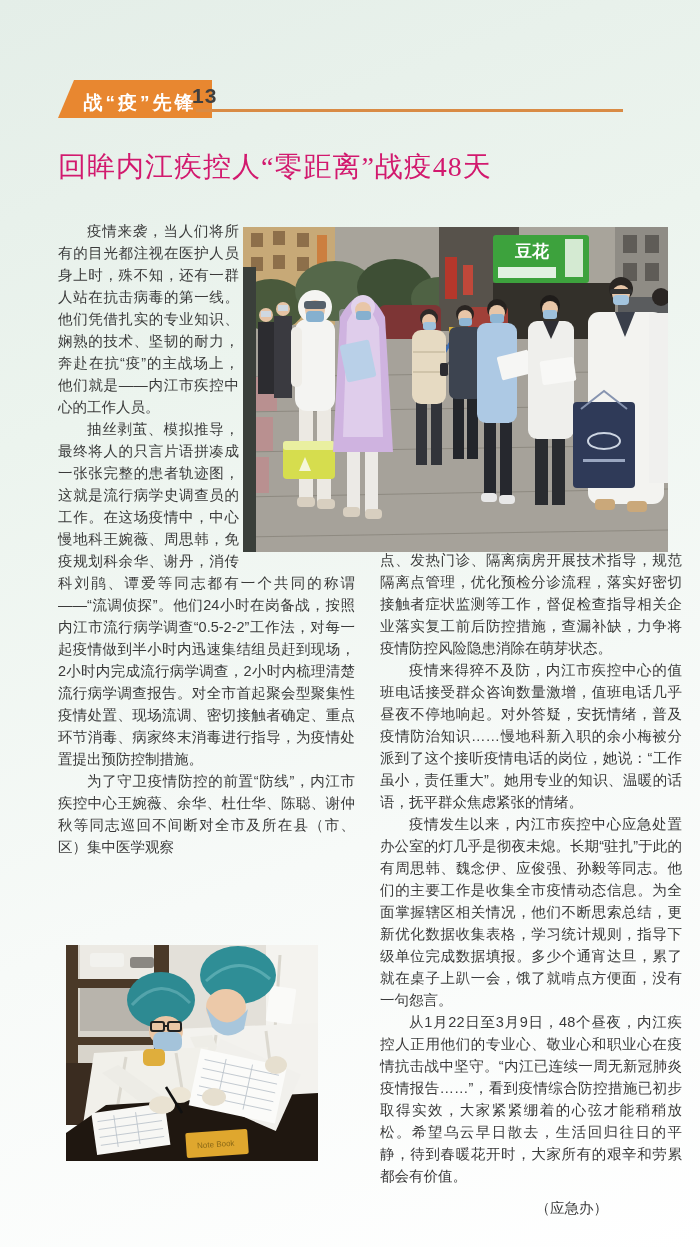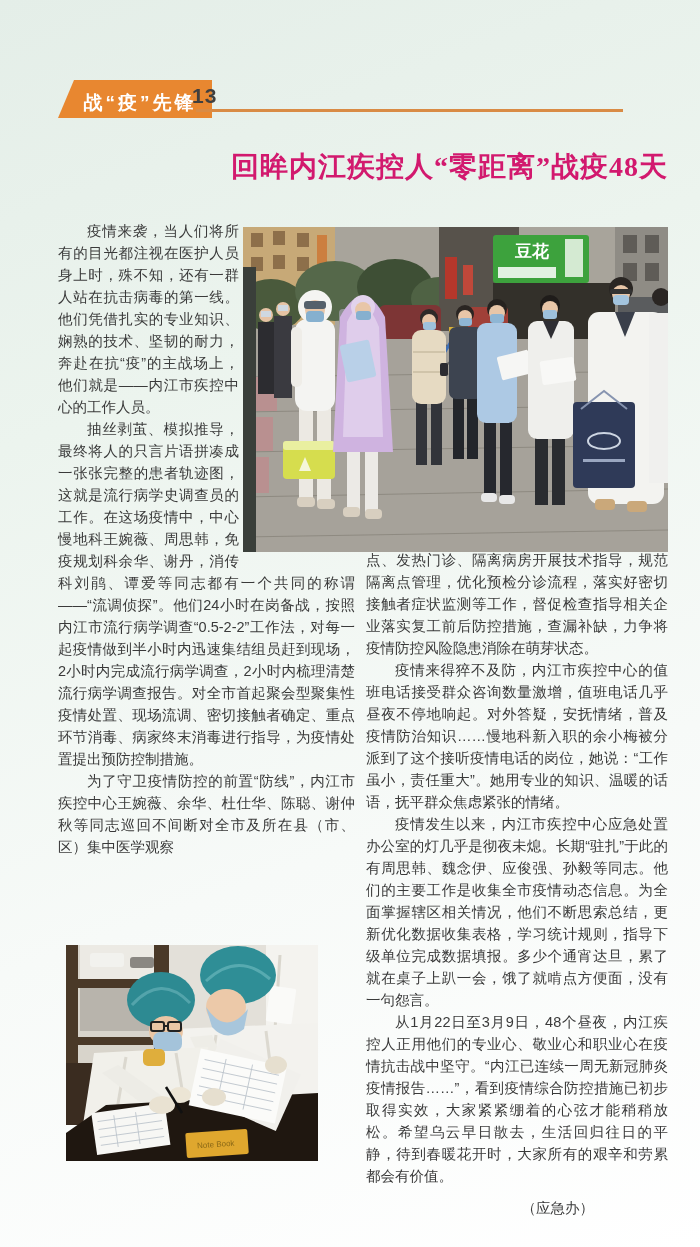--- a/index.html
+++ b/index.html
@@ -23,32 +23,32 @@
     position:absolute;left:192px;top:84px;
     font-size:21px;font-weight:600;color:#3f3f3f;letter-spacing:1px;
   }
   .header-line{
     position:absolute;left:196px;top:109px;width:427px;height:3px;
     background:#D98B45;
   }
   
   .title{
     position:absolute;left:58px;top:148px;width:610px;
-    text-align:right;
+    text-align:left;
     font-family:"Liberation Serif","DejaVu Serif",serif;
-    font-size:28px;font-weight:bold;color:#D2196E;letter-spacing:1px;
+    font-size:28px;font-weight:normal;color:#D2196E;letter-spacing:1px;
     margin:0;
   }
   
   .col{
     position:absolute;color:#3a3a3a;
     font-size:14.5px;line-height:22px;text-align:justify;
   }
   .col-left{left:58px;top:220px;width:297px;}
-  .col-right{left:366px;top:549px;width:302px;}
+  .col-right{left:380px;top:549px;width:302px;}
   .photo1-spacer{float:right;width:116px;height:338px;}
   .para{margin:0;}
   .indent{text-indent:2em;}
   .gap{margin-top:20px;}
   .byline{margin:10px 0 12px 0;text-align:right;padding-right:74px;}
   
   .photo{position:absolute;display:block;}
   .photo1{left:243px;top:227px;width:425px;height:325px;}
   .photo2{left:66px;top:945px;width:252px;height:216px;}
 </style>

